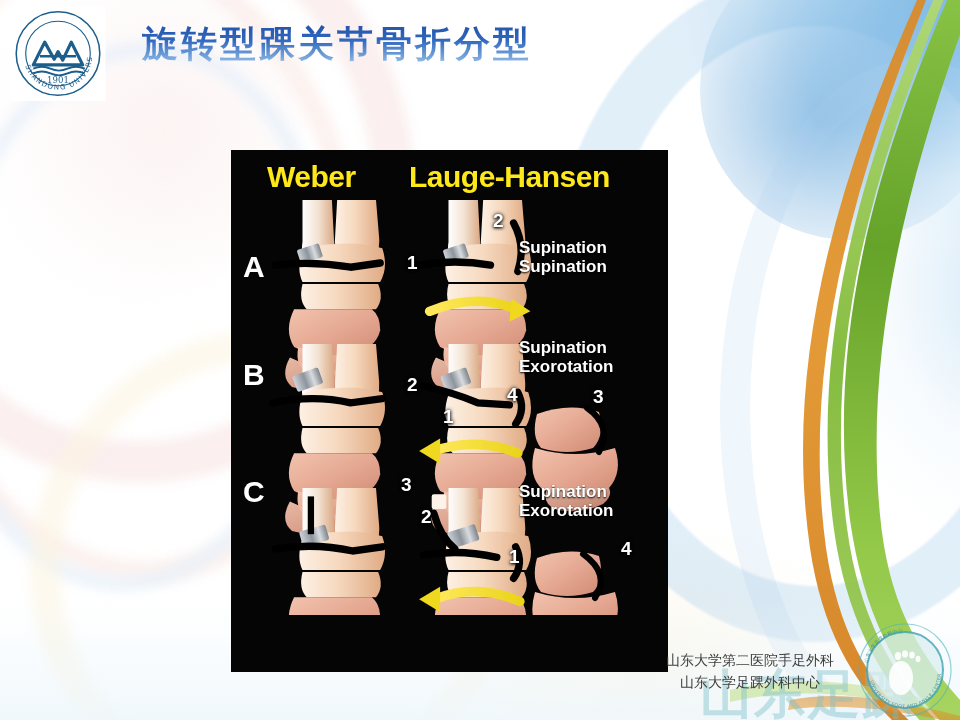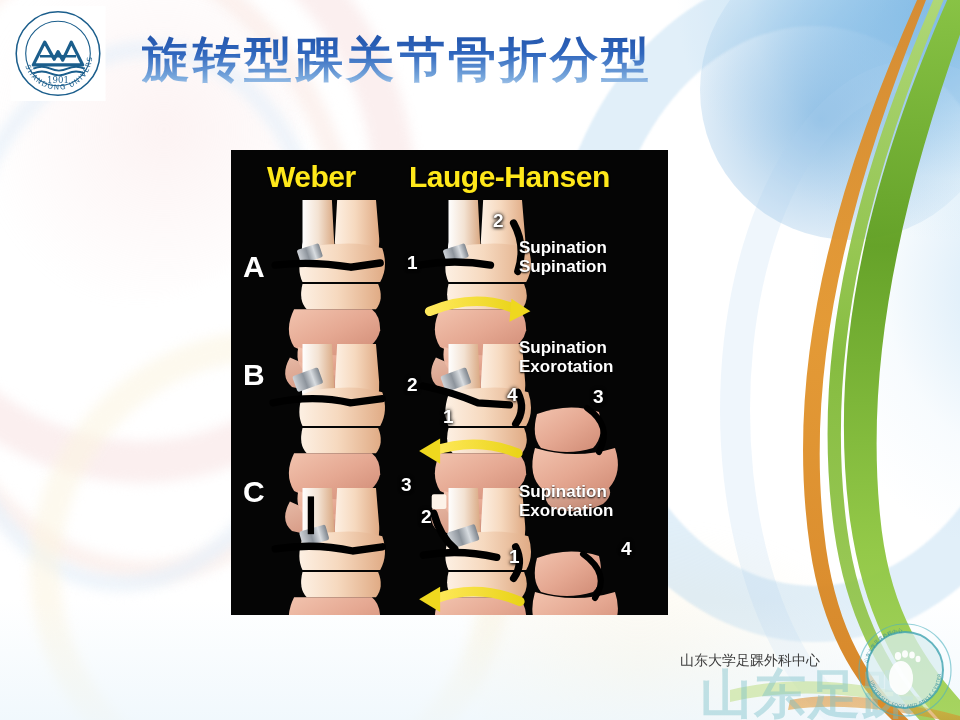--- a/index.html
+++ b/index.html
@@ -59,31 +59,31 @@
   .swirl-f{left:470px;top:520px;width:420px;height:300px;
     background:radial-gradient(ellipse at 40% 50%, rgba(250,240,214,.45), rgba(255,255,255,0) 70%);
     border:none;}
 
   
   #ribbons{position:absolute;right:0;top:0;width:230px;height:720px;pointer-events:none;}
 
   
   #logo{position:absolute;left:8px;top:6px;width:100px;height:95px;}
   #title{
-    position:absolute;left:142px;top:28px;
+    position:absolute;left:142px;top:20px;
     font-family:"DejaVu Serif","Liberation Serif",serif;
-    font-weight:700;font-size:48px;letter-spacing:3px;
+    font-weight:700;font-size:36px;letter-spacing:3px;
     background:linear-gradient(180deg,#1f4fa5 0%,#2f66bd 40%,#7aa9dd 78%,#cfe0f3 100%);
     -webkit-background-clip:text;background-clip:text;color:transparent;
     white-space:nowrap;
   }
 
   
   #figure{
-    position:absolute;left:231px;top:150px;width:437px;height:465px;
+    position:absolute;left:231px;top:150px;width:437px;height:522px;
     background:#050505;overflow:hidden;
   }
   .fig-head{
     position:absolute;top:10px;color:#ffe81a;
     font-weight:700;font-size:30px;letter-spacing:-.5px;
     text-shadow:0 0 2px rgba(0,0,0,.7);
   }
   #head-weber{left:36px;}
   #head-lh{left:178px;}
 
@@ -346,14 +346,15 @@
   <path id="wmArcB" d="M 14 52 A 36 36 0 0 0 86 52" fill="none"></path>
   <text font-size="5" fill="#2f8c99" opacity=".85" font-family="DejaVu Sans, sans-serif">
     <textPath href="#wmArcT" startOffset="6%">山东大学足踝外科中心</textPath>
   </text>
   <text font-size="4.6" fill="#2f8c99" opacity=".85" font-family="DejaVu Sans, sans-serif" letter-spacing=".4">
     <textPath href="#wmArcB" startOffset="8%">UNIVERSITY FOOT AND ANKLE CENTER</textPath>
   </text>
 </svg>
 
 <div id="footer">
+  <div>山东大学第二医院手足外科</div>
   <div>山东大学足踝外科中心</div>
 </div>
 
 </body></html>

